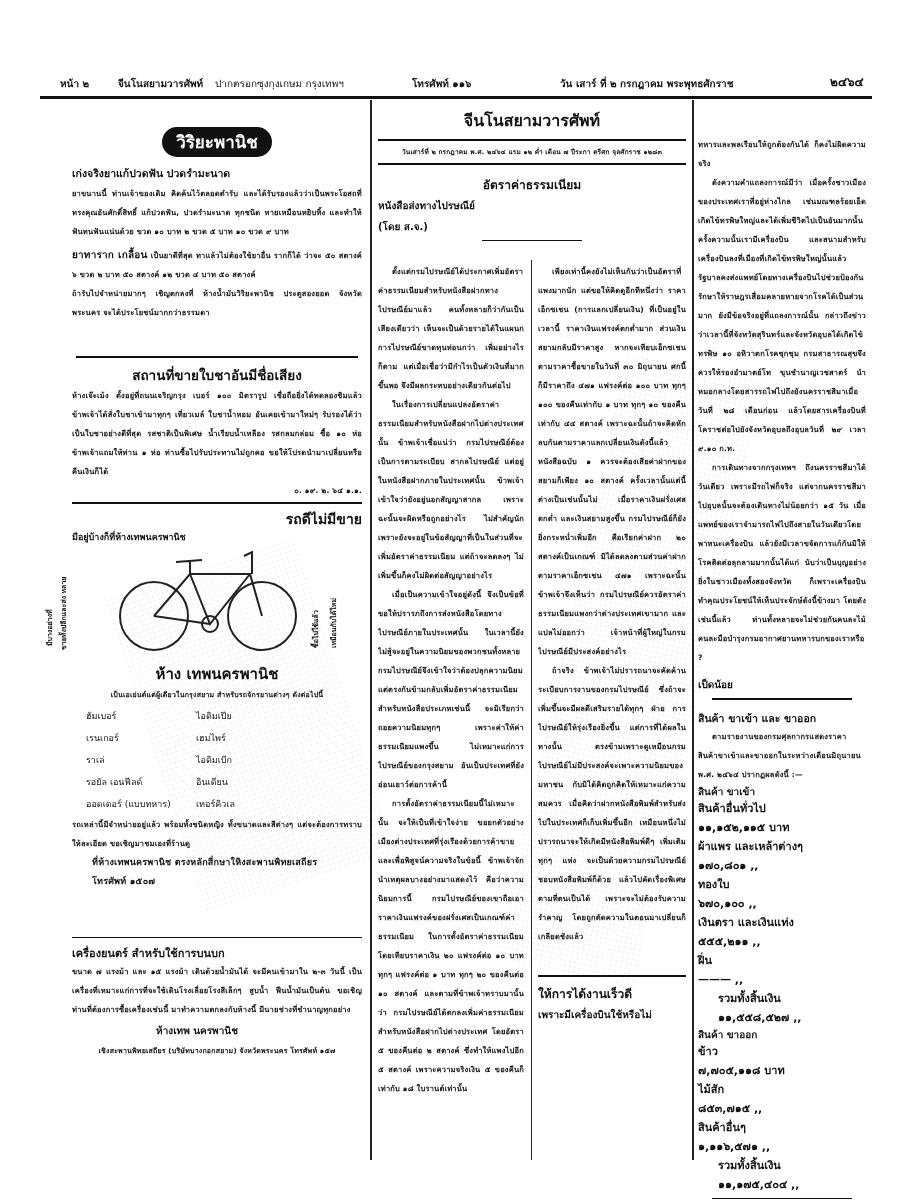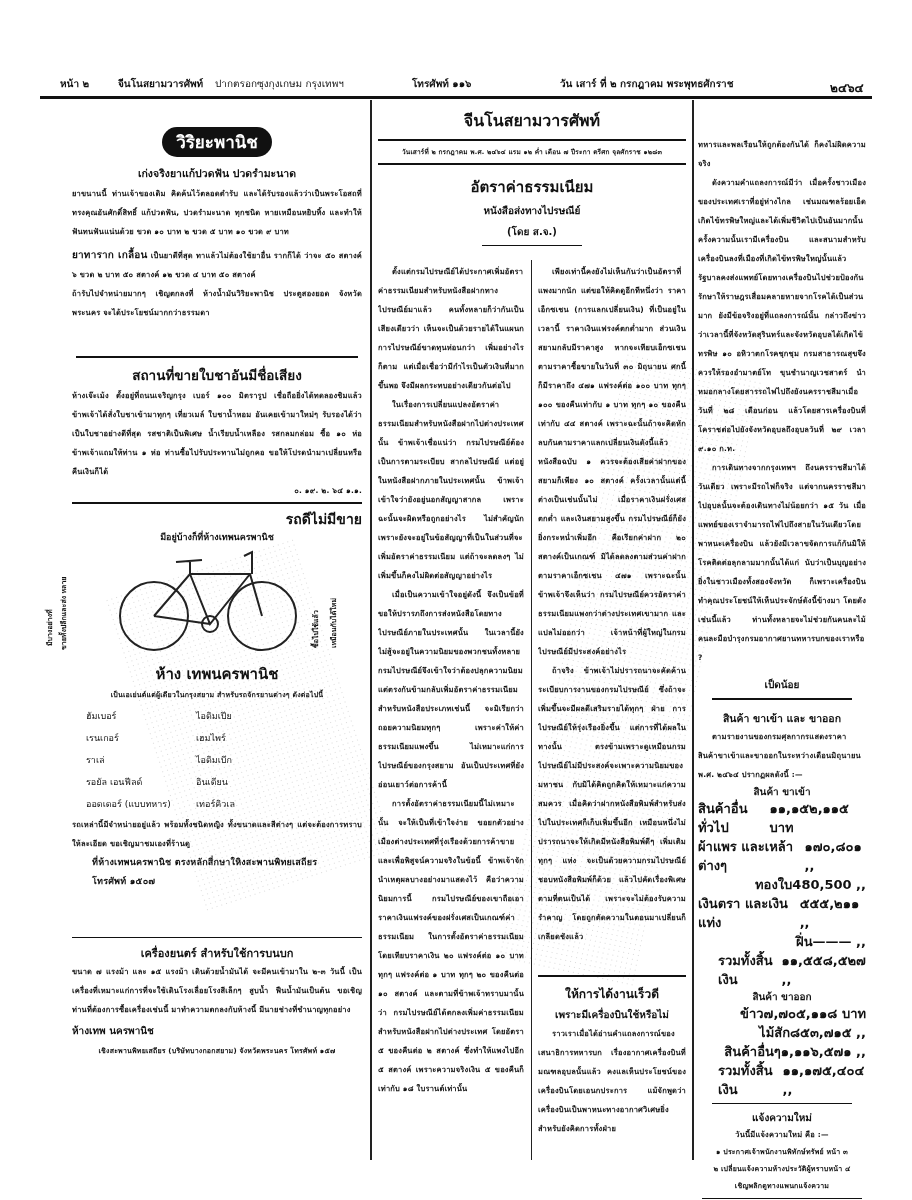--- a/index.html
+++ b/index.html
@@ -7,38 +7,38 @@
   .abs{position:absolute;}
   .hdr{top:72px;left:40px;width:830px;height:22px;font-size:10px;font-weight:bold;white-space:nowrap;}
   .hdr span{position:absolute;top:4px;}
   .rule-top{top:96px;left:40px;width:832px;height:3px;background:#111;}
   .vrule{width:2px;background:#222;}
   .col{font-size:7.5px;line-height:19px;font-weight:bold;letter-spacing:0.2px;}
   .col p{margin:0;text-align:justify;}
   .center{text-align:center;}
   .h-big{font-size:15px;font-weight:bold;text-align:center;}
   .h-med{font-size:12px;font-weight:bold;text-align:center;}
-  .h-small{font-size:10px;font-weight:bold;text-align:center;}
+  .h-small{font-size:10px;font-weight:bold;text-align:left;}
   .hr{height:2px;background:#111;}
   .hr-thin{height:1px;background:#111;}
   .logo{background:#111;color:#fff;border-radius:16px;font-size:17px;font-weight:bold;text-align:center;line-height:30px;}
-  .tbl-row{display:flex;justify-content:flex-end;font-size:13px;font-weight:bold;line-height:19px;}
+  .tbl-row{display:flex;justify-content:space-between;font-size:11px;font-weight:bold;line-height:19px;flex-direction:column;}
   .vert{writing-mode:vertical-rl;transform:rotate(180deg);font-size:7px;font-weight:bold;}
   .speck{background-image:radial-gradient(#999 0.6px,transparent 0.8px);background-size:5px 5px;opacity:0.35;}
 </style>
 </head>
 <body>
 
 <div class="abs hdr">
   <span style="left:20px">หน้า ๒</span>
   <span style="left:78px">จีนโนสยามวารศัพท์</span>
   <span style="left:175px;font-weight:normal">ปากตรอกซุงกุงเกษม กรุงเทพฯ</span>
   <span style="left:372px">โทรศัพท์ ๑๑๖</span>
   <span style="left:520px">วัน เสาร์ ที่ ๒ กรกฎาคม พระพุทธศักราช</span>
-  <span style="left:790px;font-size:12px;top:6px">๒๔๖๔</span>
+  <span style="left:790px;font-size:12px;top:0">๒๔๖๔</span>
 </div>
 <div class="abs rule-top"></div>
 
 <div class="abs speck" style="left:150px;top:560px;width:200px;height:330px;transform:rotate(-18deg);"></div>
 <div class="abs speck" style="left:560px;top:360px;width:140px;height:620px;transform:rotate(12deg);"></div>
 
 <div class="abs vrule" style="left:370px;top:100px;height:1060px;"></div>
 <div class="abs vrule" style="left:692px;top:100px;height:1060px;"></div>
 <div class="abs vrule" style="left:531px;top:260px;height:900px;width:1px;"></div>
 
@@ -101,53 +101,50 @@
       <p>รถเหล่านี้มีจำหน่ายอยู่แล้ว พร้อมทั้งชนิดหญิง ทั้งขนาดและสีต่างๆ แต่จะต้องการทราบให้ละเอียด ขอเชิญมาชมเองที่ร้านดู</p>
     </div>
   <div class="col" style="font-size:9px;padding-left:20px;">ที่ห้างเทพนครพานิช ตรงหลักสี่กษาใหิงสะพานพิทยเสถียร</div>
   <div class="col" style="font-size:9px;padding-left:20px;">โทรศัพท์ ๑๕๐๗</div>
 
   <div class="hr-thin" style="margin:46px 0 6px;"></div>
   <div class="h-small" style="font-size:11px;">เครื่องยนตร์ สำหรับใช้การบนบก</div>
   <div class="col">
       <p>ขนาด ๗ แรงม้า และ ๑๕ แรงม้า เดินด้วยน้ำมันได้ จะมีคนเข้ามาใน ๒-๓ วันนี้ เป็นเครื่องที่เหมาะแก่การที่จะใช้เดินโรงเลื่อยโรงสีเล็กๆ สูบน้ำ ฟืนน้ำมันเป็นต้น ขอเชิญท่านที่ต้องการซื้อเครื่องเช่นนี้ มาทำความตกลงกับห้างนี้ มีนายช่างที่ชำนาญทุกอย่าง</p>
     </div>
-  <div class="h-small" style="text-align:left;padding-right:40px;margin-top:4px;">ห้างเทพ นครพานิช</div>
+  <div class="h-small" style="text-align:center;padding-right:40px;margin-top:4px;">ห้างเทพ นครพานิช</div>
   <div class="col center" style="font-size:7px;margin-top:4px;">เชิงสะพานพิทยเสถียร (บริษัทบางกอกสยาม) จังหวัดพระนคร โทรศัพท์ ๑๕๗</div>
 </div>
 
 <div class="abs" style="left:378px;top:104px;width:308px;">
   <div class="h-big" style="font-size:16px;margin-top:4px;">จีนโนสยามวารศัพท์</div>
   <div class="hr" style="margin:6px 0 4px;"></div>
   <div class="col center" style="font-size:6.5px;line-height:14px;">วันเสาร์ที่ ๒ กรกฎาคม พ.ศ. ๒๔๖๔ แรม ๑๒ ค่ำ เดือน ๗ ปีระกา ตรีศก จุลศักราช ๑๒๘๓</div>
   <div class="hr" style="margin:4px 0 10px;"></div>
-  <div class="h-big" style="font-size:15px;">อัตราค่าธรรมเนียม</div>
+  <div class="h-big" style="font-size:12px;">อัตราค่าธรรมเนียม</div>
   <div class="h-small" style="margin-top:4px;">หนังสือส่งทางไปรษณีย์</div>
   <div class="h-small" style="margin-top:6px;">(โดย ส.จ.)</div>
   <div class="hr-thin" style="width:100px;margin:6px auto 8px;"></div>
 </div>
 
 <div class="abs col" style="left:378px;top:262px;width:146px;height:880px;overflow:hidden;">
   <p style="text-indent:14px">ตั้งแต่กรมไปรษณีย์ได้ประกาศเพิ่มอัตราค่าธรรมเนียมสำหรับหนังสือฝากทางไปรษณีย์มาแล้ว คนทั้งหลายก็ว่ากันเป็นเสียงเดียวว่า เห็นจะเป็นด้วยรายได้ในแผนกการไปรษณีย์ขาดทุนห่อนกว่า เพิ่มอย่างไรก็ตาม แต่เมื่อเชื่อว่ามีกำไรเป็นตัวเงินที่มากขึ้นพอ จึงมีผลกระทบอย่างเดียวกันต่อไป</p>
   <p style="text-indent:14px">ในเรื่องการเปลี่ยนแปลงอัตราค่าธรรมเนียมสำหรับหนังสือฝากไปต่างประเทศนั้น ข้าพเจ้าเชื่อแน่ว่า กรมไปรษณีย์ต้องเป็นการตามระเบียบ สากลไปรษณีย์ แต่อยู่ในหนังสือฝากภายในประเทศนั้น ข้าพเจ้าเข้าใจว่ายังอยู่นอกสัญญาสากล เพราะฉะนั้นจะผิดหรือถูกอย่างไร ไม่สำคัญนัก เพราะยังจะอยู่ในข้อสัญญาที่เป็นในส่วนที่จะเพิ่มอัตราค่าธรรมเนียม แต่ถ้าจะลดลงๆ ไม่เพิ่มขึ้นก็คงไม่ผิดต่อสัญญาอย่างไร</p>
   <p style="text-indent:14px">เมื่อเป็นความเข้าใจอยู่ดังนี้ จึงเป็นข้อที่ขอให้ปรารภถึงการส่งหนังสือโดยทางไปรษณีย์ภายในประเทศนั้น ในเวลานี้ยังไม่สู้จะอยู่ในความนิยมของพวกชนทั้งหลาย กรมไปรษณีย์จึงเข้าใจว่าต้องปลุกความนิยม แต่ตรงกันข้ามกลับเพิ่มอัตราค่าธรรมเนียมสำหรับหนังสือประเภทเช่นนี้ จะมิเรียกว่าถอยความนิยมทุกๆ เพราะค่าให้ค่าธรรมเนียมแพงขึ้น ไม่เหมาะแก่การไปรษณีย์ของกรุงสยาม อันเป็นประเทศที่ยังอ่อนเยาว์ต่อการค้านี้</p>
   <p style="text-indent:14px">การตั้งอัตราค่าธรรมเนียมนี้ไม่เหมาะนั้น จะให้เป็นที่เข้าใจง่าย ขอยกตัวอย่างเมืองต่างประเทศที่รุ่งเรืองด้วยการค้าขาย และเพื่อพิสูจน์ความจริงในข้อนี้ ข้าพเจ้าจักนำเหตุผลบางอย่างมาแสดงไว้ คือว่าความนิยมการนี้ กรมไปรษณีย์ของเขาถือเอาราคาเงินแฟรงค์ของฝรั่งเศสเป็นเกณฑ์ค่าธรรมเนียม ในการตั้งอัตราค่าธรรมเนียม โดยเทียบราคาเงิน ๒๐ แฟรงค์ต่อ ๑๐ บาท ทุกๆ แฟรงค์ต่อ ๑ บาท ทุกๆ ๒๐ ของคืนต่อ ๑๐ สตางค์ และตามที่ข้าพเจ้าทราบมานั้นว่า กรมไปรษณีย์ได้ตกลงเพิ่มค่าธรรมเนียมสำหรับหนังสือฝากไปต่างประเทศ โดยอัตรา ๕ ของคืนต่อ ๒ สตางค์ ซึ่งทำให้แพงไปอีก ๕ สตางค์ เพราะความจริงเงิน ๕ ของคืนก็เท่ากับ ๑๘ ใบรานต์เท่านั้น</p>
 </div>
 
 <div class="abs col" style="left:538px;top:262px;width:148px;height:710px;overflow:hidden;">
   <p style="text-indent:14px">เพียงเท่านี้คงยังไม่เห็นกันว่าเป็นอัตราที่แพงมากนัก แต่ขอให้คิดดูอีกทีหนึ่งว่า ราคาเอ็กซเชน (การแลกเปลี่ยนเงิน) ที่เป็นอยู่ในเวลานี้ ราคาเงินแฟรงค์ตกต่ำมาก ส่วนเงินสยามกลับมีราคาสูง หากจะเทียบเอ็กซเชนตามราคาซื้อขายในวันที่ ๓๐ มิถุนายน ศกนี้ ก็มีราคาถึง ๔๗๑ แฟรงค์ต่อ ๑๐๐ บาท ทุกๆ ๑๐๐ ของคืนเท่ากับ ๑ บาท ทุกๆ ๑๐ ของคืนเท่ากับ ๔๔ สตางค์ เพราะฉะนั้นถ้าจะคิดหักลบกันตามราคาแลกเปลี่ยนเงินดังนี้แล้ว หนังสือฉบับ ๑ ควรจะต้องเสียค่าฝากของสยามก็เพียง ๑๐ สตางค์ ครั้งเวลานั้นแต่นี้ต่างเป็นเช่นนั้นไม่ เมื่อราคาเงินฝรั่งเศสตกต่ำ และเงินสยามสูงขึ้น กรมไปรษณีย์ก็ยังยิ่งกระหน่ำเพิ่มอีก คือเรียกค่าฝาก ๒๐ สตางค์เป็นเกณฑ์ มิได้ลดลงตามส่วนค่าฝากตามราคาเอ็กซเชน ๔๗๑ เพราะฉะนั้นข้าพเจ้าจึงเห็นว่า กรมไปรษณีย์ควรอัตราค่าธรรมเนียมแพงกว่าต่างประเทศเขามาก และแปลไม่ออกว่า เจ้าหน้าที่ผู้ใหญ่ในกรมไปรษณีย์มีประสงค์อย่างไร</p>
   <p style="text-indent:14px">ถ้าจริง ข้าพเจ้าไม่ปรารถนาจะคัดค้านระเบียบการงานของกรมไปรษณีย์ ซึ่งถ้าจะเพิ่มขึ้นจะมีผลดีเสริมรายได้ทุกๆ ฝ่าย การไปรษณีย์ให้รุ่งเรืองยิ่งขึ้น แต่การที่ได้ผลในทางนั้น ตรงข้ามเพราะดูเหมือนกรมไปรษณีย์ไม่มีประสงค์จะเพาะความนิยมของมหาชน กับมิได้คิดถูกคิดให้เหมาะแก่ความสมควร เมื่อคิดว่าฝากหนังสือพิมพ์สำหรับส่งไปในประเทศก็เก็บเพิ่มขึ้นอีก เหมือนหนึ่งไม่ปรารถนาจะให้เกิดมีหนังสือพิมพ์ดีๆ เพิ่มเติมทุกๆ แห่ง จะเป็นด้วยความกรมไปรษณีย์ชอบหนังสือพิมพ์ก็ด้วย แล้วไปคัดเรื่องพิเศษตามที่ตนเป็นได้ เพราะจะไม่ต้องรับความรำคาญ โดยถูกตัดความในตอนมาเปลี่ยนก็เกลียดชังแล้ว</p>
 </div>
 <div class="abs hr" style="left:538px;top:975px;width:148px;"></div>
 <div class="abs" style="left:538px;top:984px;width:148px;">
   <div class="h-small" style="font-size:12px;">ให้การได้งานเร็วดี</div>
   <div class="h-small" style="font-size:10px;margin-top:4px;">เพราะมีเครื่องบินใช้หรือไม่</div>
-  <div class="col" style="margin-top:2px;">
-      <p style="text-indent:14px">ราวเราเมื่อได้อ่านคำแถลงการณ์ของเสนาธิการทหารบก เรื่องอากาศเครื่องบินที่มณฑลอุบลนั้นแล้ว คงแลเห็นประโยชน์ของเครื่องบินโดยเอนกประการ แม้จักพูดว่าเครื่องบินเป็นพาหนะทางอากาศวิเศษยิ่ง สำหรับยังคิดการทั้งฝ่าย</p>
-    </div>
 </div>
 
 <div class="abs" style="left:698px;top:104px;width:168px;">
   <div class="col" style="height:540px;overflow:hidden;margin-top:31px;">
     <p>ทหารและพลเรือนให้ถูกต้องกันได้ ก็คงไม่ผิดความจริง</p>
     <p style="text-indent:14px">ดังความคำแถลงการณ์มีว่า เมื่อครั้งชาวเมืองของประเทศเราที่อยู่ห่างไกล เช่นมณฑลร้อยเอ็ดเกิดไข้ทรพิษใหญ่และได้เพิ่มชีวิตไปเป็นอันมากนั้น ครั้งความนั้นเรามีเครื่องบิน และสนามสำหรับเครื่องบินลงที่เมืองที่เกิดไข้ทรพิษใหญ่นั้นแล้ว รัฐบาลคงส่งแพทย์โดยทางเครื่องบินไปช่วยป้องกันรักษาให้ราษฎรเสื่อมคลายหายจากโรคได้เป็นส่วนมาก ยังมีข้อจริงอยู่ที่แถลงการณ์นั้น กล่าวถึงข่าวว่าเวลานี้ที่จังหวัดสุรินทร์และจังหวัดอุบลได้เกิดไข้ทรพิษ ๑๐ อหิวาตกโรคชุกชุม กรมสาธารณสุขจึงควรให้รองอำมาตย์โท ขุนชำนาญเวชสาตร์ นำหมอกลางโดยสารรถไฟไปถึงยังนครราชสีมาเมื่อวันที่ ๒๘ เดือนก่อน แล้วโดยสารเครื่องบินที่โคราชต่อไปยังจังหวัดอุบลถึงอุบลวันที่ ๒๙ เวลา ๙.๑๐ ก.ท.</p>
     <p style="text-indent:14px">การเดินทางจากกรุงเทพฯ ถึงนครราชสีมาได้วันเดียว เพราะมีรถไฟก็จริง แต่จากนครราชสีมาไปอุบลนั้นจะต้องเดินทางไม่น้อยกว่า ๑๕ วัน เมื่อแพทย์ของเราจำมารถไฟไปถึงสายในวันเดียวโดยพาหนะเครื่องบิน แล้วยังมีเวลาขจัดการแก้กันมิให้โรคติดต่อลุกลามมากนั้นได้แก่ นับว่าเป็นบุญอย่างยิ่งในชาวเมืองทั้งสองจังหวัด ก็เพราะเครื่องบินทำคุณประโยชน์ให้เห็นประจักษ์ดังนี้ข้างมา โดยดังเช่นนี้แล้ว ท่านทั้งหลายจะไม่ช่วยกันคนละไม้คนละมือบำรุงกรมอากาศยานทหารบกของเราหรือ ?</p>
   </div>
   <div class="h-small" style="margin-top:2px;">เป็ดน้อย</div>
   <div class="hr" style="margin:6px 14px 10px;"></div>
@@ -162,21 +159,21 @@
     <div class="tbl-row">
         <span>สินค้าอื่นทั่วไป</span>
         <span><span>๑๑,๑๕๒,๑๑๕</span> <span>บาท</span></span>
       </div>
     <div class="tbl-row">
         <span>ผ้าแพร และเหล้าต่างๆ</span>
         <span><span>๑๗๐,๘๐๑</span> <span>,,</span></span>
       </div>
     <div class="tbl-row">
         <span>ทองใบ</span>
-        <span><span>480,500</span> <span>,,</span></span>
+        <span><span>๖๗๐,๑๐๐</span> <span>,,</span></span>
       </div>
     <div class="tbl-row">
         <span>เงินตรา และเงินแท่ง</span>
         <span><span>๕๕๕,๒๑๑</span> <span>,,</span></span>
       </div>
     <div class="tbl-row">
         <span>ฝิ่น</span>
         <span><span>———</span> <span>,,</span></span>
       </div>
     <div class="tbl-row" style="padding-left:20px;">

